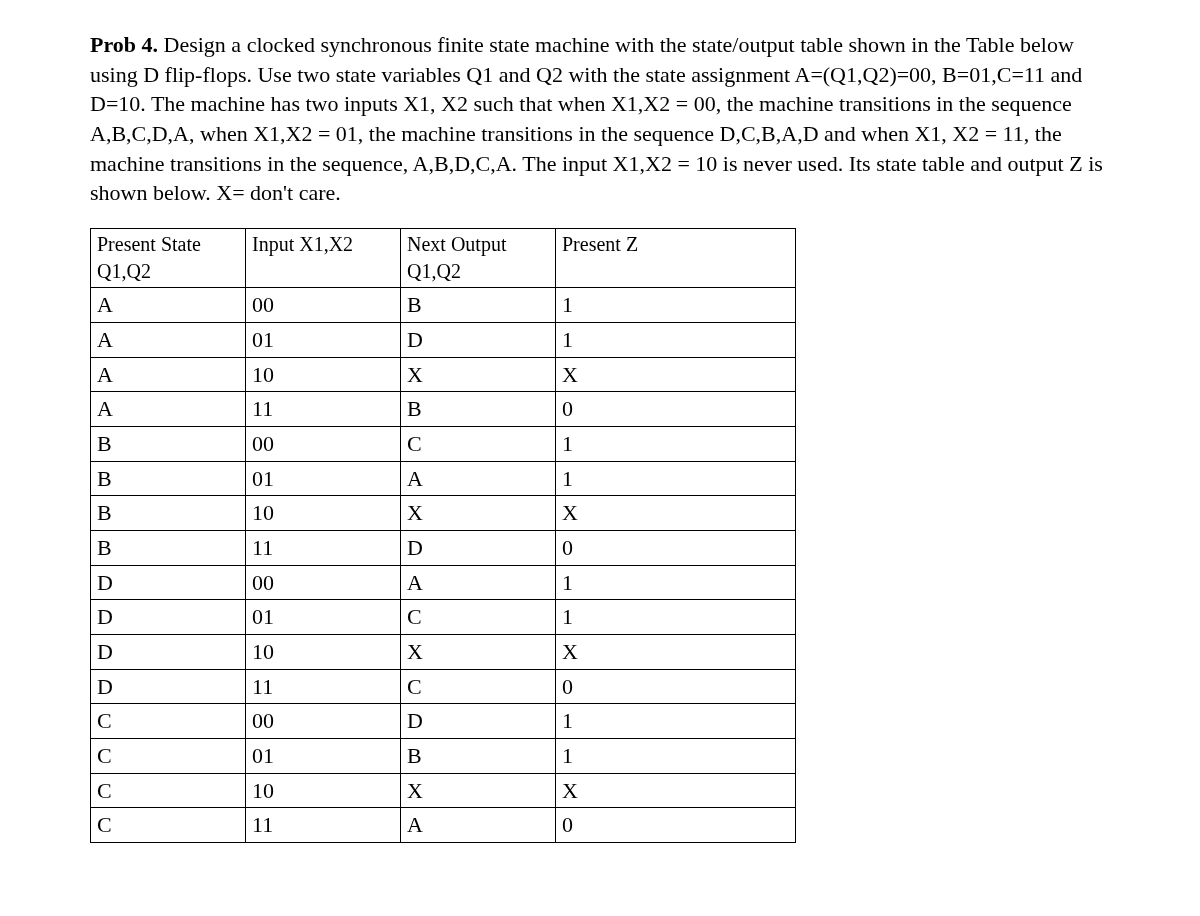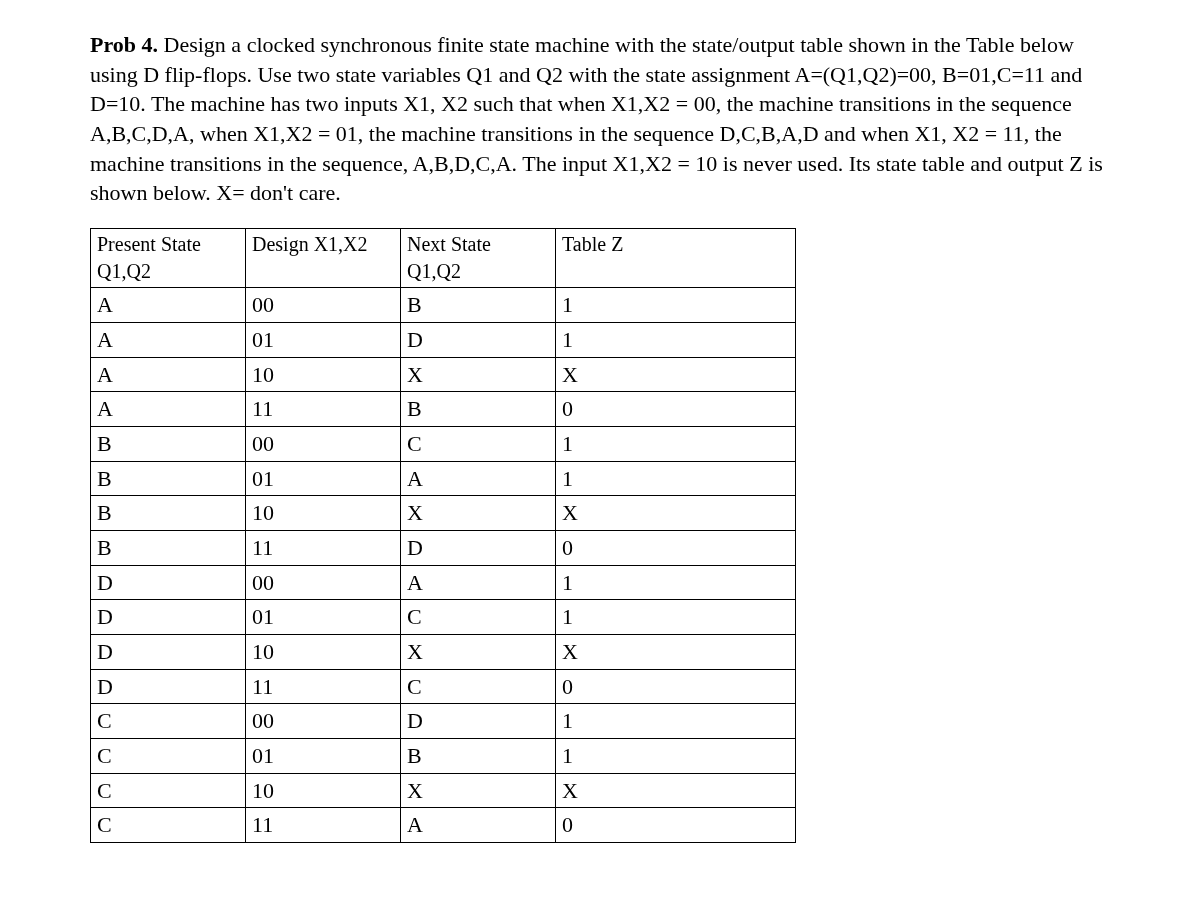--- a/index.html
+++ b/index.html
@@ -58,28 +58,28 @@
         <col class="col3">
         <col class="col4">
     </colgroup>
     <thead>
       <tr>
         <th class="header-cell">
           <span class="line1">Present State</span>
           <span class="line2">Q1,Q2</span>
         </th>
         <th class="header-cell">
-          <span class="line1">Design X1,X2</span>
+          <span class="line1">Input X1,X2</span>
         </th>
         <th class="header-cell">
-          <span class="line1">Next State</span>
+          <span class="line1">Next Output</span>
           <span class="line2">Q1,Q2</span>
         </th>
         <th class="header-cell">
-          <span class="line1">Table Z</span>
+          <span class="line1">Present Z</span>
         </th>
       </tr>
     </thead>
     <tbody>
     <tr>
           <td>A</td>
           <td>00</td>
           <td>B</td>
           <td>1</td>
         </tr>

